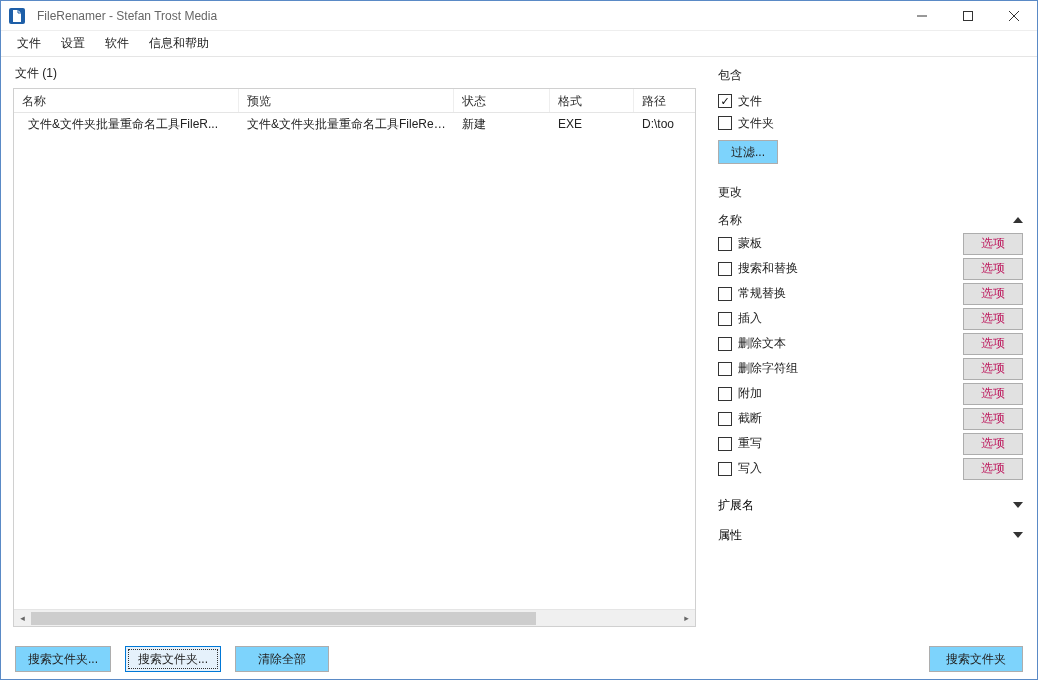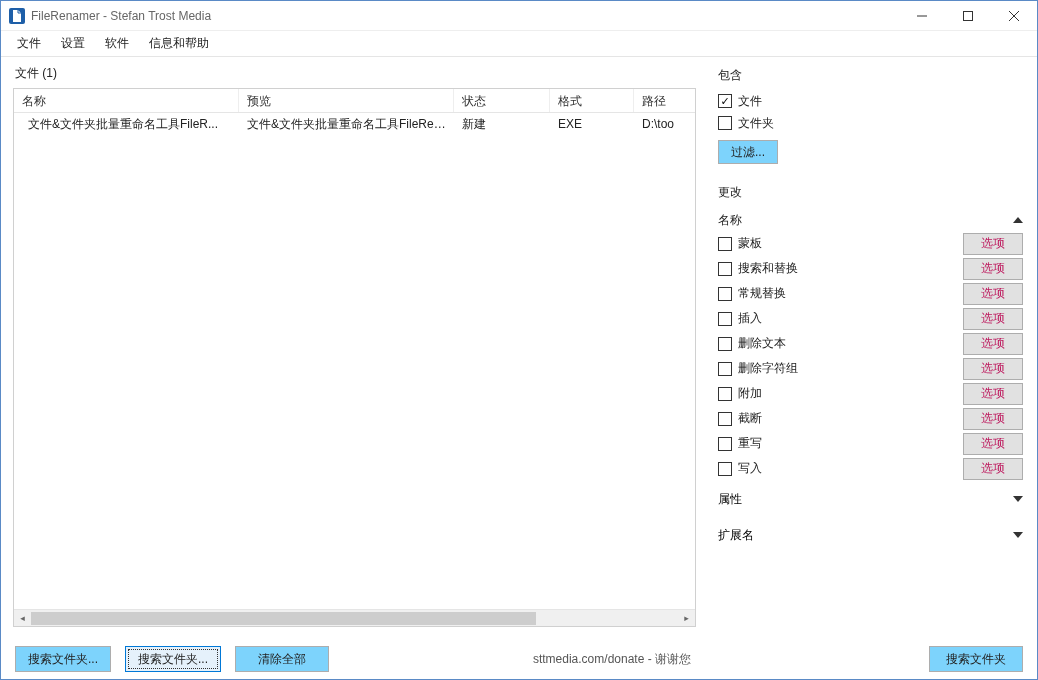--- a/index.html
+++ b/index.html
@@ -21,21 +21,21 @@
   border-bottom: 1px solid #eee;
 }
 .titlebar .app-icon {
   width: 16px; height: 16px;
   background: #1e5fa8;
   display: flex; align-items: center; justify-content: center;
   border-radius: 2px;
   margin-right: 6px;
 }
 .titlebar .app-icon svg { width: 10px; height: 12px; }
-.titlebar .title { color: #666; font-size: 12px; flex: 1; }
+.titlebar .title { color: #666; font-size: 12px; flex: 1; margin-left: 6px; }
 .win-controls { display: flex; height: 100%; }
 .win-btn {
   width: 46px; height: 100%;
   display: flex; align-items: center; justify-content: center;
   color: #333; font-family: "Segoe UI Symbol", sans-serif;
 }
 
 .menubar {
   height: 26px;
   display: flex; align-items: center;
@@ -350,37 +350,36 @@
           </div>
           <div class="opt-row">
             <div class="left">
               <div class="chk"></div>
               <div class="chk-label">写入</div>
             </div>
             <div class="opt-btn">选项</div>
           </div>
         </div>
 
+      <div class="collapsible-row" style="margin-top:12px;">
+        <div class="label">扩展名</div>
+        <div class="tri down"></div>
+      </div>
+
       <div class="collapsible-row">
         <div class="label">属性</div>
-        <div class="tri down"></div>
-      </div>
-
-      <div class="collapsible-row" style="margin-top:12px;">
-        <div class="label">扩展名</div>
         <div class="tri down"></div>
       </div>
     </div>
 
   </div>
 </div>
 
 <div class="bottom-bar">
   <div class="bottom-left">
     <div class="btn">搜索文件夹...</div>
     <div class="btn focused">搜索文件夹...</div>
     <div class="btn">清除全部</div>
   </div>
-  <div class="donate"><span>sttmedia.com/donate - 谢谢您</span></div>
   <div class="bottom-right">
     <div class="btn">搜索文件夹</div>
   </div>
 </div>
 
 </body></html>

